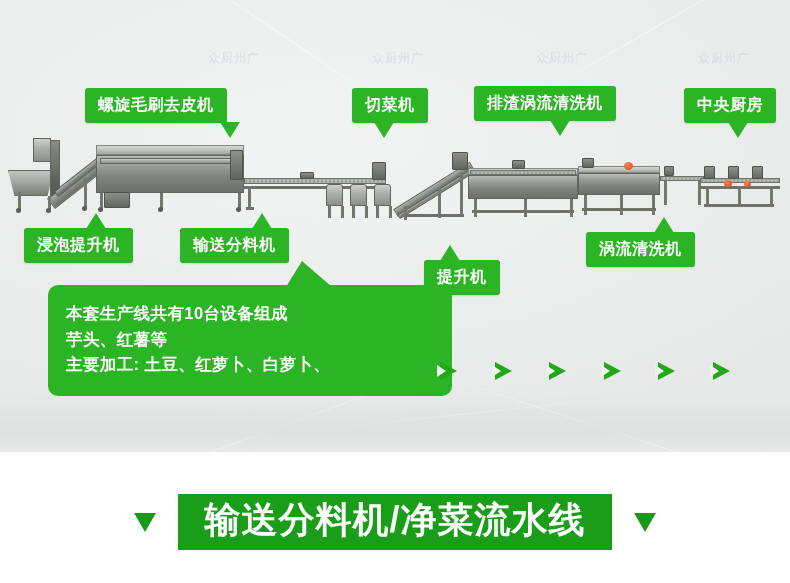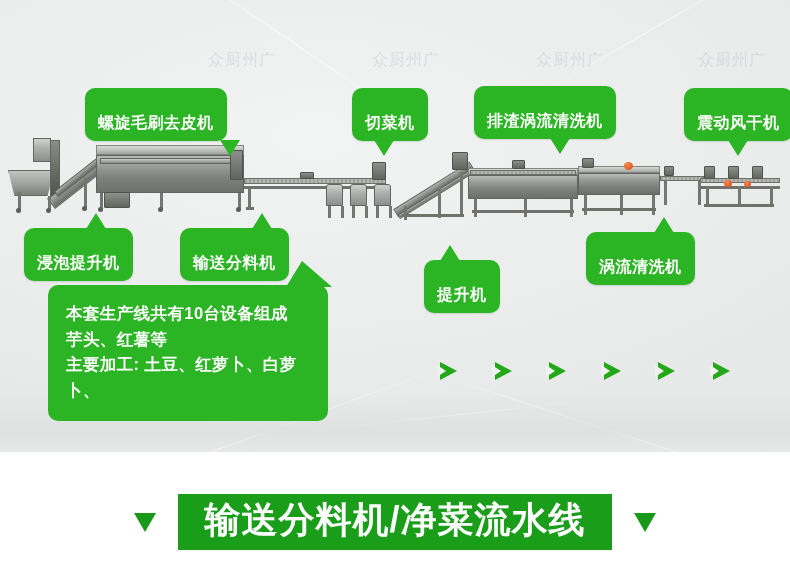--- a/index.html
+++ b/index.html
@@ -51,21 +51,21 @@
     left: 0; top: 395px;
     width: 790px; height: 58px;
     background: linear-gradient(to bottom, rgba(226,228,228,0) 0%, rgba(222,224,224,.85) 60%, rgba(232,233,233,0) 100%);
   }
 
   
   .watermark {
     position: absolute;
     color: #b9c6ce;
     opacity: .42;
-    font-size: 16px;
+    font-size: 12px;
     letter-spacing: 1px;
     white-space: nowrap;
     font-family: "DejaVu Sans", sans-serif;
     user-select: none;
     text-align: right;
   }
 
   
   .mach {
     position: absolute;
@@ -134,26 +134,26 @@
     position: absolute;
     background: linear-gradient(to bottom, #c3c5c2 0%, #9b9d99 60%, #7c7e7a 100%);
     border: 1px solid #66685f;
     box-sizing: border-box;
   }
 
   
   .callout {
     position: absolute;
     background: #2bb424;
-    border-radius: 10px;
+    border-radius: 3px;
     color: #ffffff;
     font-size: 16px;
     font-weight: bold;
     line-height: 1;
-    padding: 27px 13px 10px 13px;
+    padding: 9px 13px 10px 13px;
     white-space: nowrap;
     letter-spacing: .5px;
     box-shadow: 0 1px 2px rgba(0,0,0,.12);
   }
   .callout .tail {
     position: absolute;
     width: 0; height: 0;
   }
   
   .callout.down .tail {
@@ -168,21 +168,21 @@
     border-left: 10px solid transparent;
     border-right: 10px solid transparent;
     border-bottom: 16px solid #2bb424;
   }
 
   
   #info-box {
     position: absolute;
     left: 48px;
     top: 285px;
-    width: 280px;
+    width: 404px;
     background: #2bb424;
     border-radius: 10px;
     color: #ffffff;
     padding: 16px 11px 18px 18px;
     box-sizing: border-box;
     font-size: 16.5px;
     font-weight: bold;
     line-height: 1.55;
     letter-spacing: .4px;
   }
@@ -383,21 +383,21 @@
       <span>排渣涡流清洗机</span>
       <span class="tail" style="left:76px;"></span>
     </div>
 
     <div class="callout down" style="left:352px; top:88px;">
       <span>切菜机</span>
       <span class="tail" style="left:22px;"></span>
     </div>
 
     <div class="callout down" style="left:684px; top:88px;">
-      <span>震动风干机</span>
+      <span>中央厨房</span>
       <span class="tail" style="left:44px;"></span>
     </div>
 
     <div class="callout up" style="left:180px; top:228px;">
       <span>输送分料机</span>
       <span class="tail" style="left:72px;"></span>
     </div>
 
     <div class="callout up" style="left:24px; top:228px;">
       <span>浸泡提升机</span>

